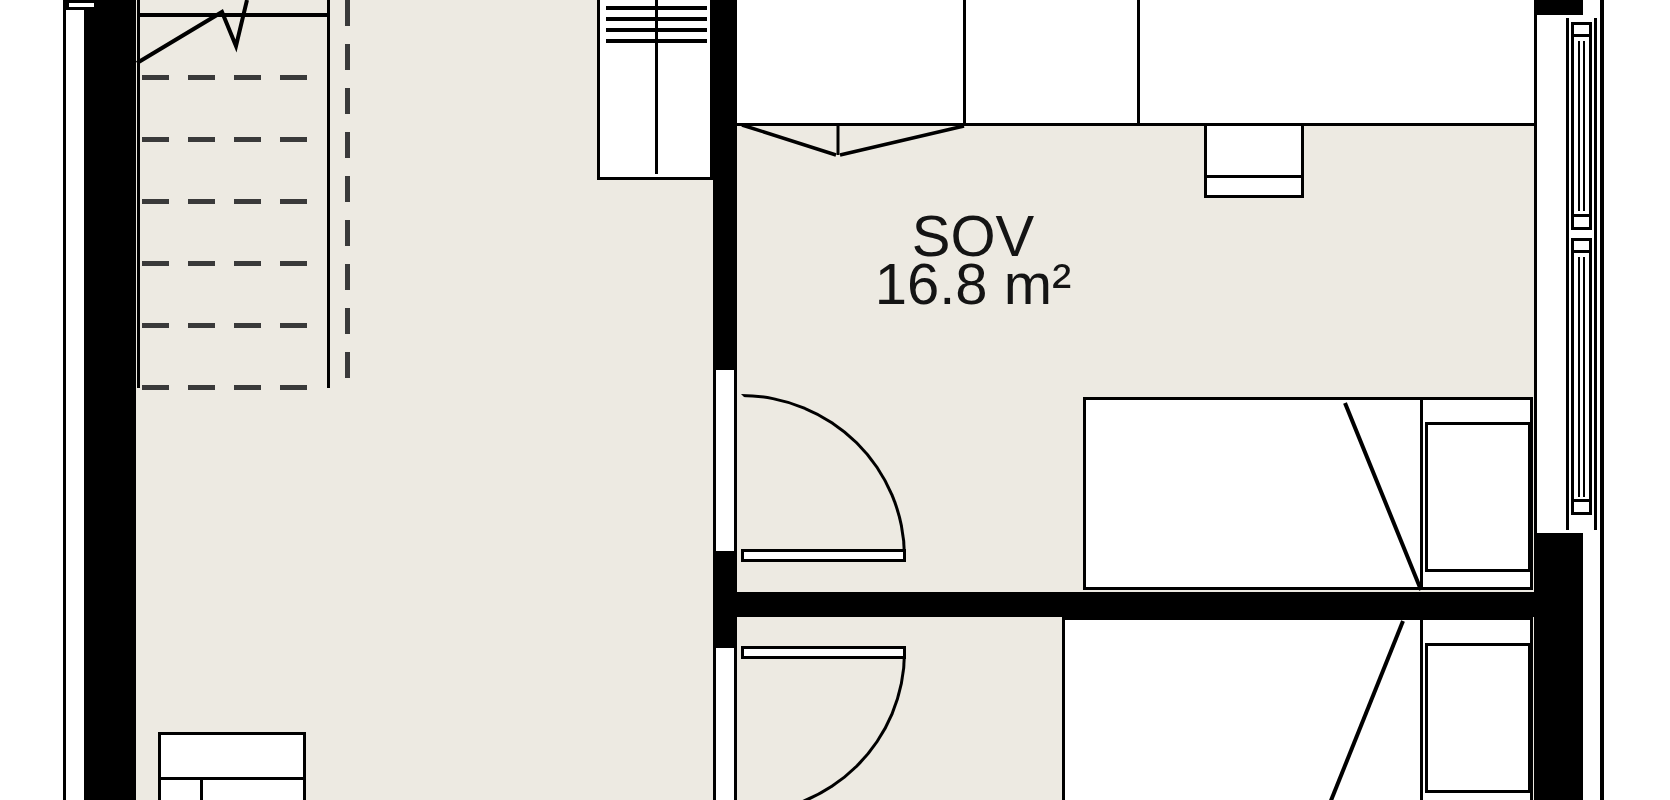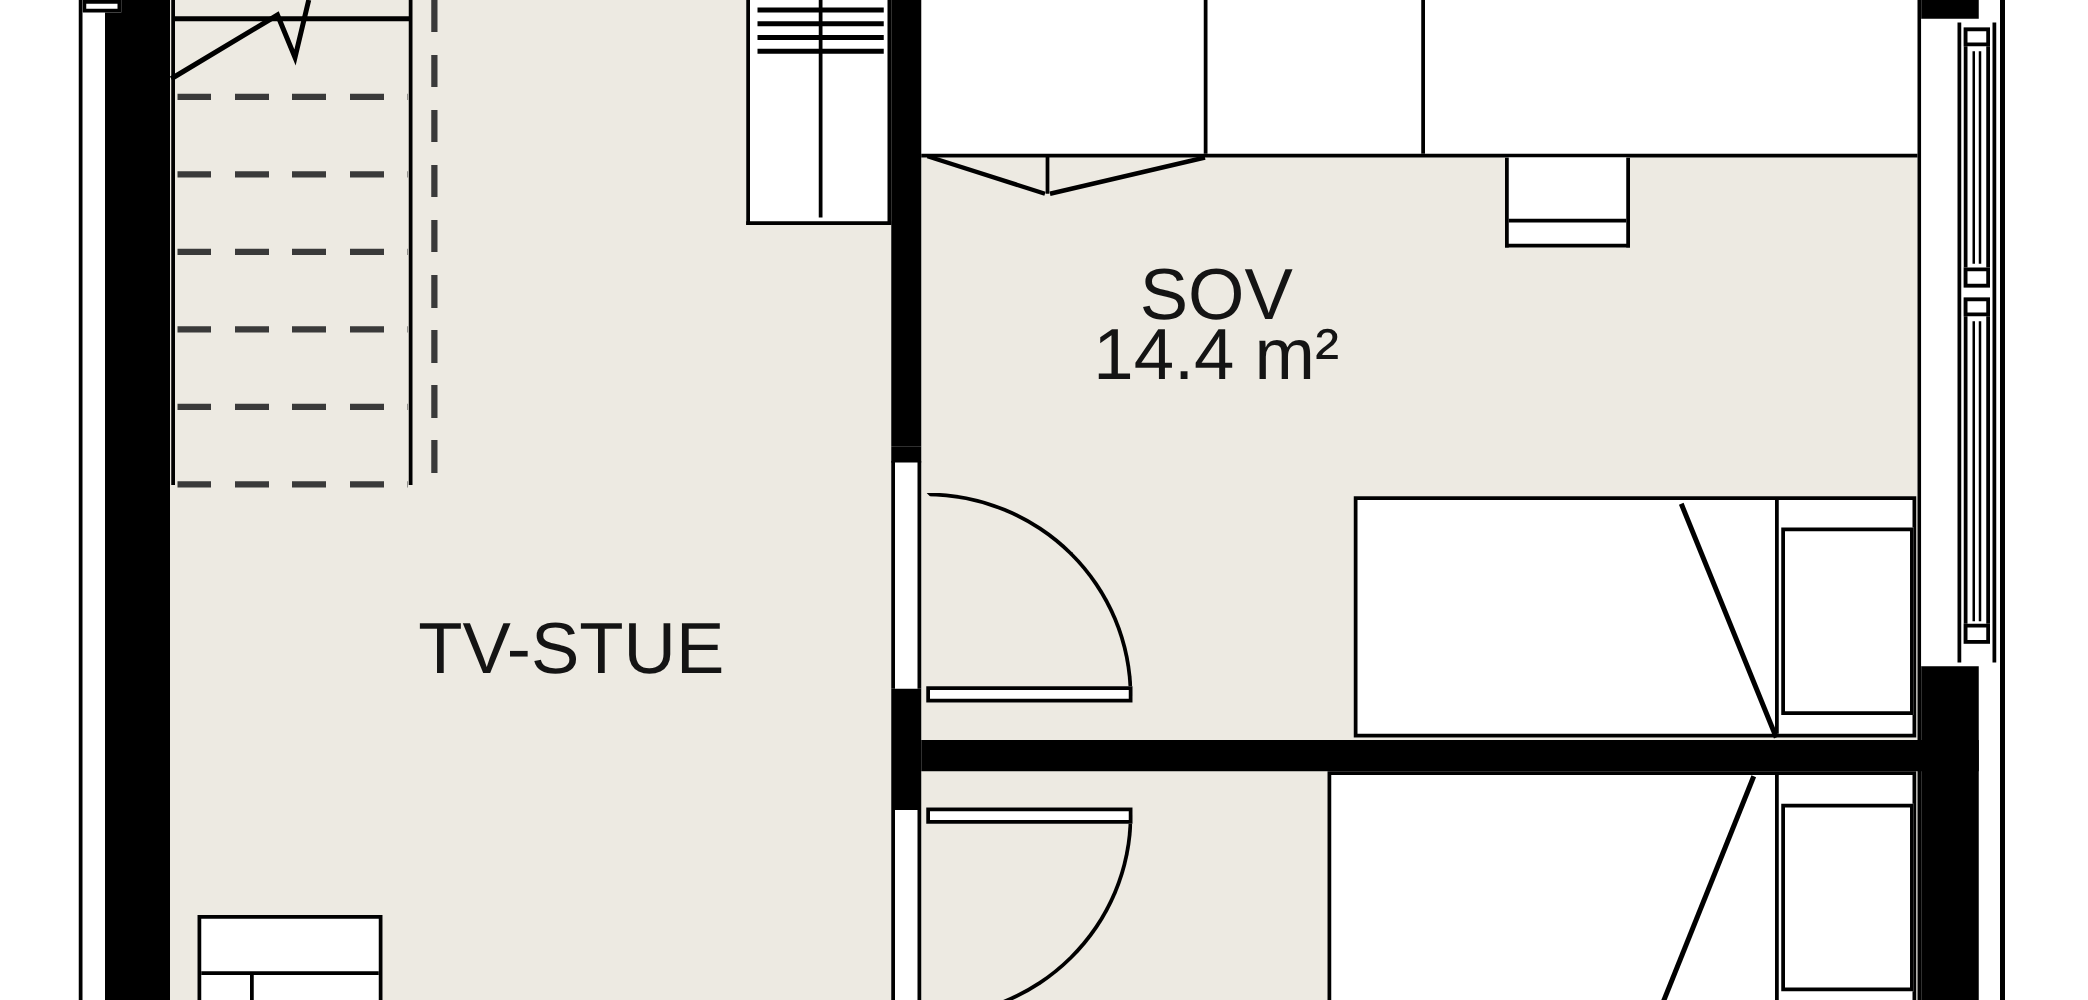--- a/index.html
+++ b/index.html
@@ -129,16 +129,15 @@
   <div class="abs white-furn" style="left:1571px;top:238px;width:21px;height:277px;">
     <div class="abs" style="left:4px;top:16px;width:7px;height:240px;border-left:2px solid #000;border-right:2px solid #000;"></div>
   </div>
   <div class="abs white-furn" style="left:1571px;top:22px;width:21px;height:15px;"></div>
   <div class="abs white-furn" style="left:1571px;top:214px;width:21px;height:16px;"></div>
   <div class="abs white-furn" style="left:1571px;top:238px;width:21px;height:15px;"></div>
   <div class="abs white-furn" style="left:1571px;top:499px;width:21px;height:16px;"></div>
   <div class="abs thinline" style="left:1600px;top:0;width:4px;height:800px;"></div>
 
   <div class="room-label" style="left:773px;top:207px;">SOV</div>
-  <div class="room-label" style="left:773px;top:255px;">14.4 m²</div>
-  <div class="room-label" style="left:257px;top:490px;">TV-STUE</div>
+  <div class="room-label" style="left:773px;top:255px;">16.8 m²</div>
 
 </div>
 
 </body></html>

